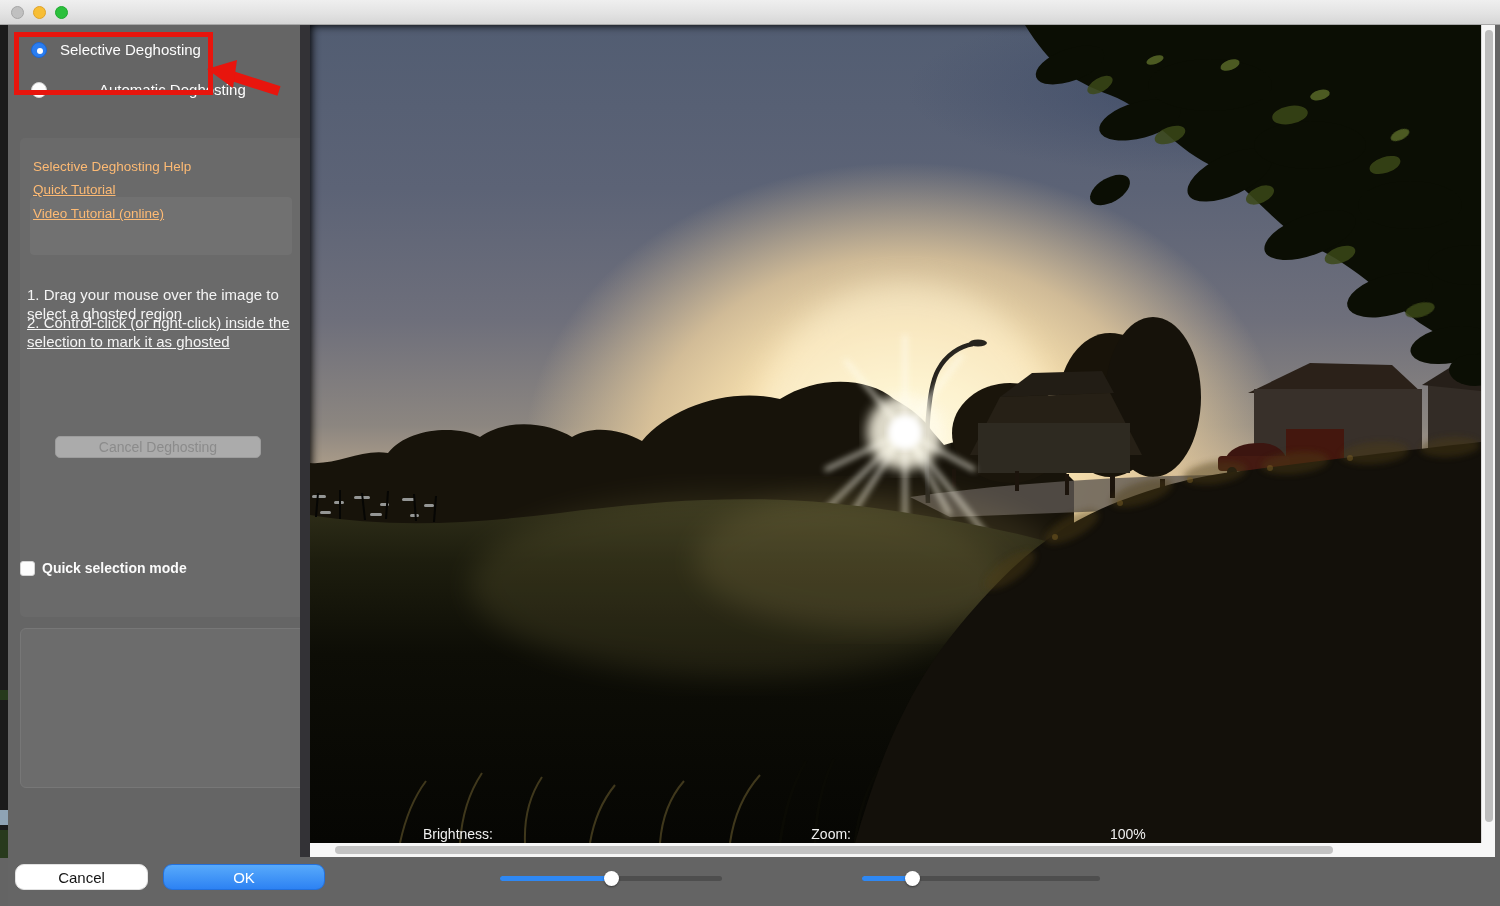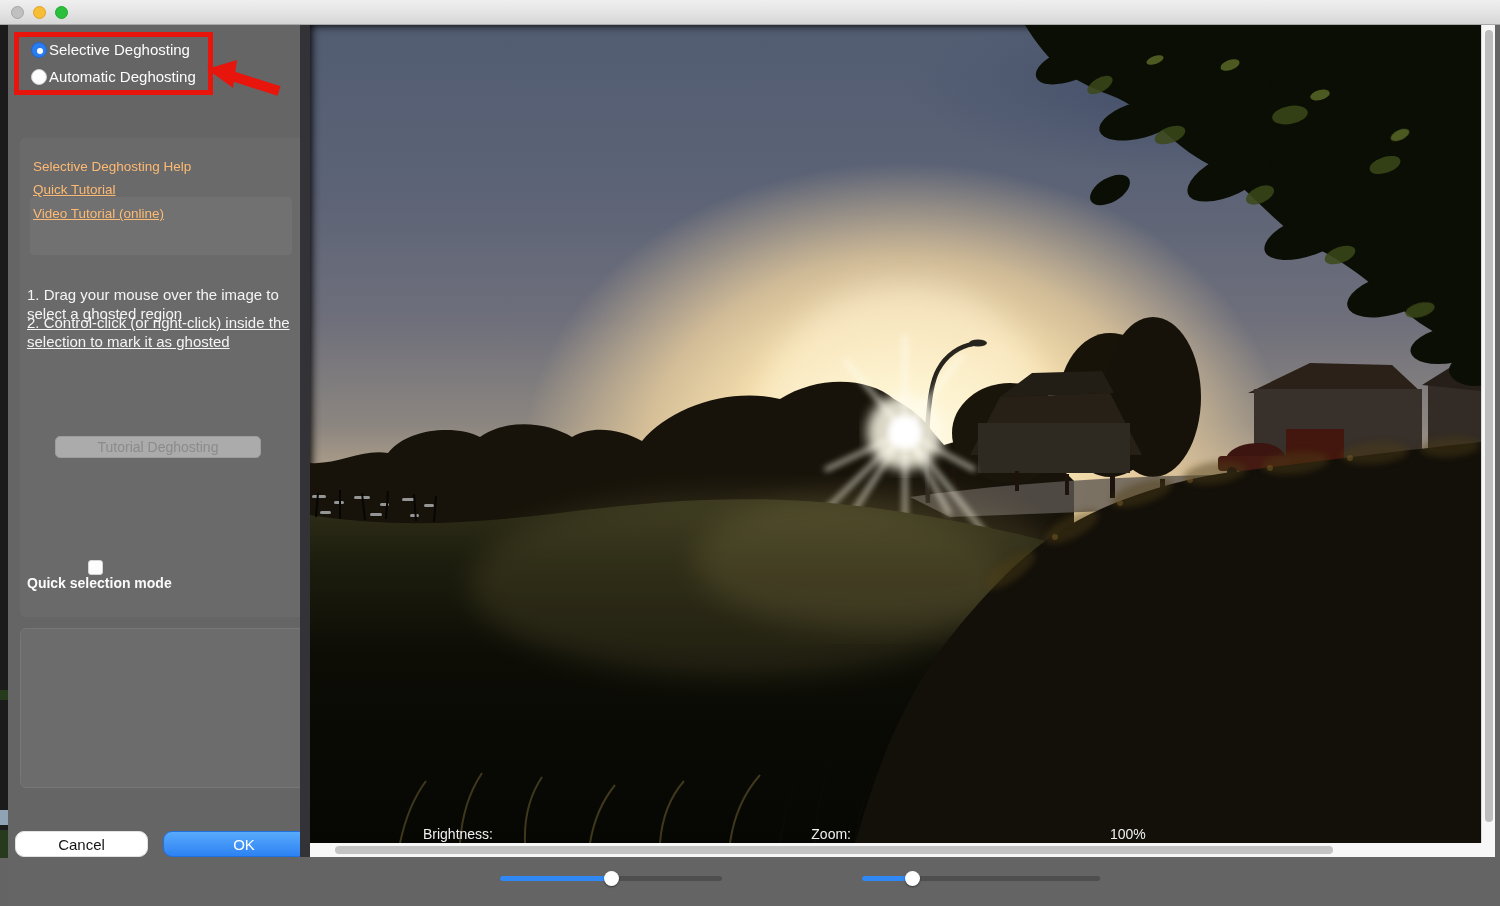--- a/index.html
+++ b/index.html
@@ -31,48 +31,48 @@
   .bg-strip .p4{position:absolute;left:0;top:805px;width:8px;height:28px;background:#283a1d;}
 
   
   .sidebar{position:absolute;left:8px;top:25px;width:292px;height:881px;background:#656565;}
 
   .radio-row{position:absolute;left:31px;height:17px;display:flex;align-items:center;}
   .radio{width:16px;height:16px;border-radius:50%;box-sizing:border-box;flex:0 0 16px;}
   .radio.sel{background:#2a7df0;border:1px solid #1e66cf;position:relative;}
   .radio.sel::after{content:"";position:absolute;left:5px;top:5px;width:6px;height:6px;border-radius:50%;background:#fff;}
   .radio.unsel{background:#fdfdfd;border:1px solid #d0d0d0;}
-  .radio-label{margin-left:2px;font-size:15px;color:#fdfdfd;}
+  .radio-label{margin-left:13px;font-size:15px;color:#fdfdfd;}
 
   .redbox{position:absolute;left:14px;top:32px;width:199px;height:63px;border:5px solid #e8150d;box-sizing:border-box;}
   .red-arrow{position:absolute;left:207px;top:58px;width:78px;height:42px;}
 
   .panel-big{position:absolute;left:12px;top:113px;width:286px;height:479px;background:#6a6a6a;border-radius:5px;}
   .panel-help-inner{position:absolute;left:22px;top:172px;width:262px;height:58px;background:#717171;border-radius:4px;}
   .help-title{position:absolute;left:33px;top:159px;font-size:13.5px;color:#fdba74;}
   .help-link{position:absolute;left:33px;font-size:13.5px;color:#fdba74;text-decoration:underline;cursor:pointer;}
   .link1{top:182px;}
   .link2{top:206px;}
 
   .instr{position:absolute;left:27px;width:264px;font-size:15px;line-height:19px;color:#f4f4f4;}
   .instr1{top:285px;}
   .instr2{top:313px;text-decoration:underline;}
 
   .preview-btn{
     position:absolute;left:55px;top:436px;width:206px;height:22px;
     background:#ababab;border:1px solid #9c9c9c;border-radius:5px;box-sizing:border-box;
     font-size:14px;color:#8b8b8b;text-align:center;line-height:20px;
   }
-  .chk-row{position:absolute;left:20px;top:560px;display:flex;align-items:center;flex-direction:column;}
+  .chk-row{position:absolute;left:20px;top:560px;display:flex;align-items:center;}
   .chk{width:15px;height:15px;background:#fdfdfd;border:1px solid #d4d4d4;border-radius:3px;box-sizing:border-box;}
   .chk-label{margin-left:7px;font-size:14px;font-weight:600;color:#fbfbfb;}
 
   .panel-empty{position:absolute;left:12px;top:603px;width:286px;height:160px;background:#6c6c6c;border:1px solid #777;border-radius:6px;box-sizing:border-box;}
 
-  .btn{position:absolute;top:831px;height:26px;border-radius:9px;font-size:15px;text-align:center;line-height:26px;box-sizing:border-box;cursor:pointer;}
+  .btn{position:absolute;top:864px;height:26px;border-radius:9px;font-size:15px;text-align:center;line-height:26px;box-sizing:border-box;cursor:pointer;}
   .btn-cancel{left:15px;width:133px;background:#ffffff;color:#151515;border:1px solid #e2e2e2;}
   .btn-ok{left:163px;width:162px;background:linear-gradient(180deg,#58aafb 0%,#2d82f3 100%);color:#fff;border:1px solid #2371dd;}
 
   
   .gap-strip{position:absolute;left:300px;top:25px;width:10px;height:832px;background:#333236;}
   .photo{
     position:absolute;left:310px;top:25px;width:1171px;height:818px;overflow:hidden;cursor:crosshair;
     background:
       radial-gradient(ellipse 420px 120px at 76% 8%, rgba(52,66,98,.55) 0%, rgba(52,66,98,0) 70%),
       radial-gradient(ellipse 560px 430px at 595px 430px, #fffdf0 0%, #fdf2ca 16%, #f4ddac 30%, rgba(233,206,158,.8) 46%, rgba(212,192,160,0) 68%),
@@ -116,39 +116,39 @@
 <div class="sidebar">
   <div class="panel-big"></div>
   <div class="panel-help-inner"></div>
   <div class="panel-empty"></div>
 </div>
 
 <div class="radio-row" style="top:41px;">
   <span class="radio sel"></span>
   <span class="radio-label">Selective Deghosting</span>
 </div>
-<div class="radio-row" style="top:68px;">
+<div class="radio-row" style="top:81px;gap:39px;">
   <span class="radio unsel"></span>
   <span class="radio-label">Automatic Deghosting</span>
 </div>
 
 <div class="redbox"></div>
 <svg class="red-arrow" viewBox="0 0 78 42">
   <line x1="72" y1="33" x2="22" y2="17" stroke="#e8150d" stroke-width="10"></line>
   <polygon points="0,11 30,2 26,30" fill="#e8150d"></polygon>
 </svg>
 
 <div class="help-title">Selective Deghosting Help</div>
 <div class="help-link link1">Quick Tutorial</div>
 <div class="help-link link2">Video Tutorial (online)</div>
 
 <div class="instr instr1">1. Drag your mouse over the image to select a ghosted region</div>
 <div class="instr instr2">2. Control-click (or right-click) inside the selection to mark it as ghosted</div>
 
-<div class="preview-btn">Tutorial Deghosting</div>
+<div class="preview-btn">Cancel Deghosting</div>
 
 <div class="chk-row">
   <span class="chk"></span>
   <span class="chk-label">Quick selection mode</span>
 </div>
 
 <div class="btn btn-cancel">Cancel</div>
 <div class="btn btn-ok">OK</div>
 
 <div class="gap-strip"></div>

